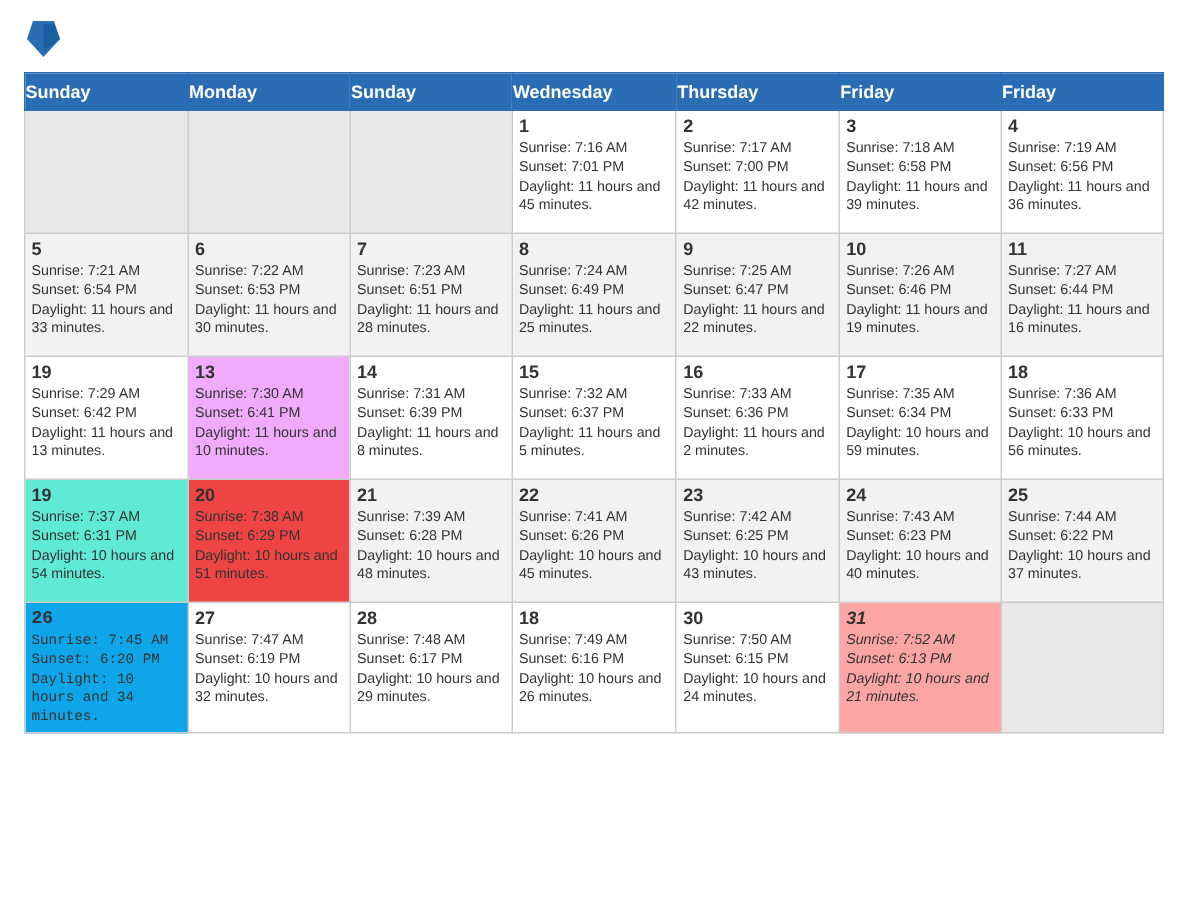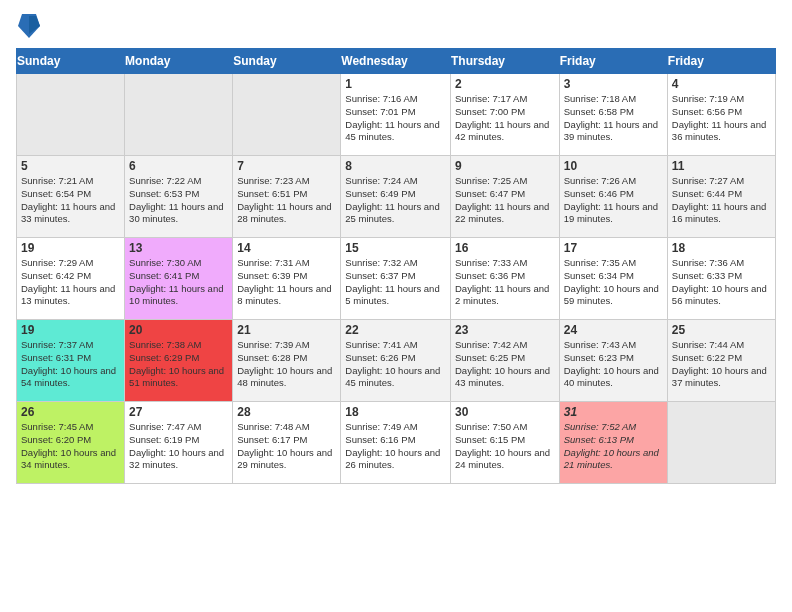--- a/index.html
+++ b/index.html
@@ -294,21 +294,21 @@
 Daylight: 10 hours and 40 minutes.</div>
           </td>
           <td style="background: rgb(242, 242, 242);">
             <span class="day-number">25</span>
             <div class="day-info">Sunrise: 7:44 AM
 Sunset: 6:22 PM
 Daylight: 10 hours and 37 minutes.</div>
           </td>
         </tr>
         <tr>
-          <td style="background: #bef264;">
+          <td style="background: #0ea5e9; font-family: Liberation Mono, monospace;">
             <span class="day-number">26</span>
             <div class="day-info">Sunrise: 7:45 AM
 Sunset: 6:20 PM
 Daylight: 10 hours and 34 minutes.</div>
           </td>
           <td style="background: rgb(255, 255, 255);">
             <span class="day-number">27</span>
             <div class="day-info">Sunrise: 7:47 AM
 Sunset: 6:19 PM
 Daylight: 10 hours and 32 minutes.</div>

